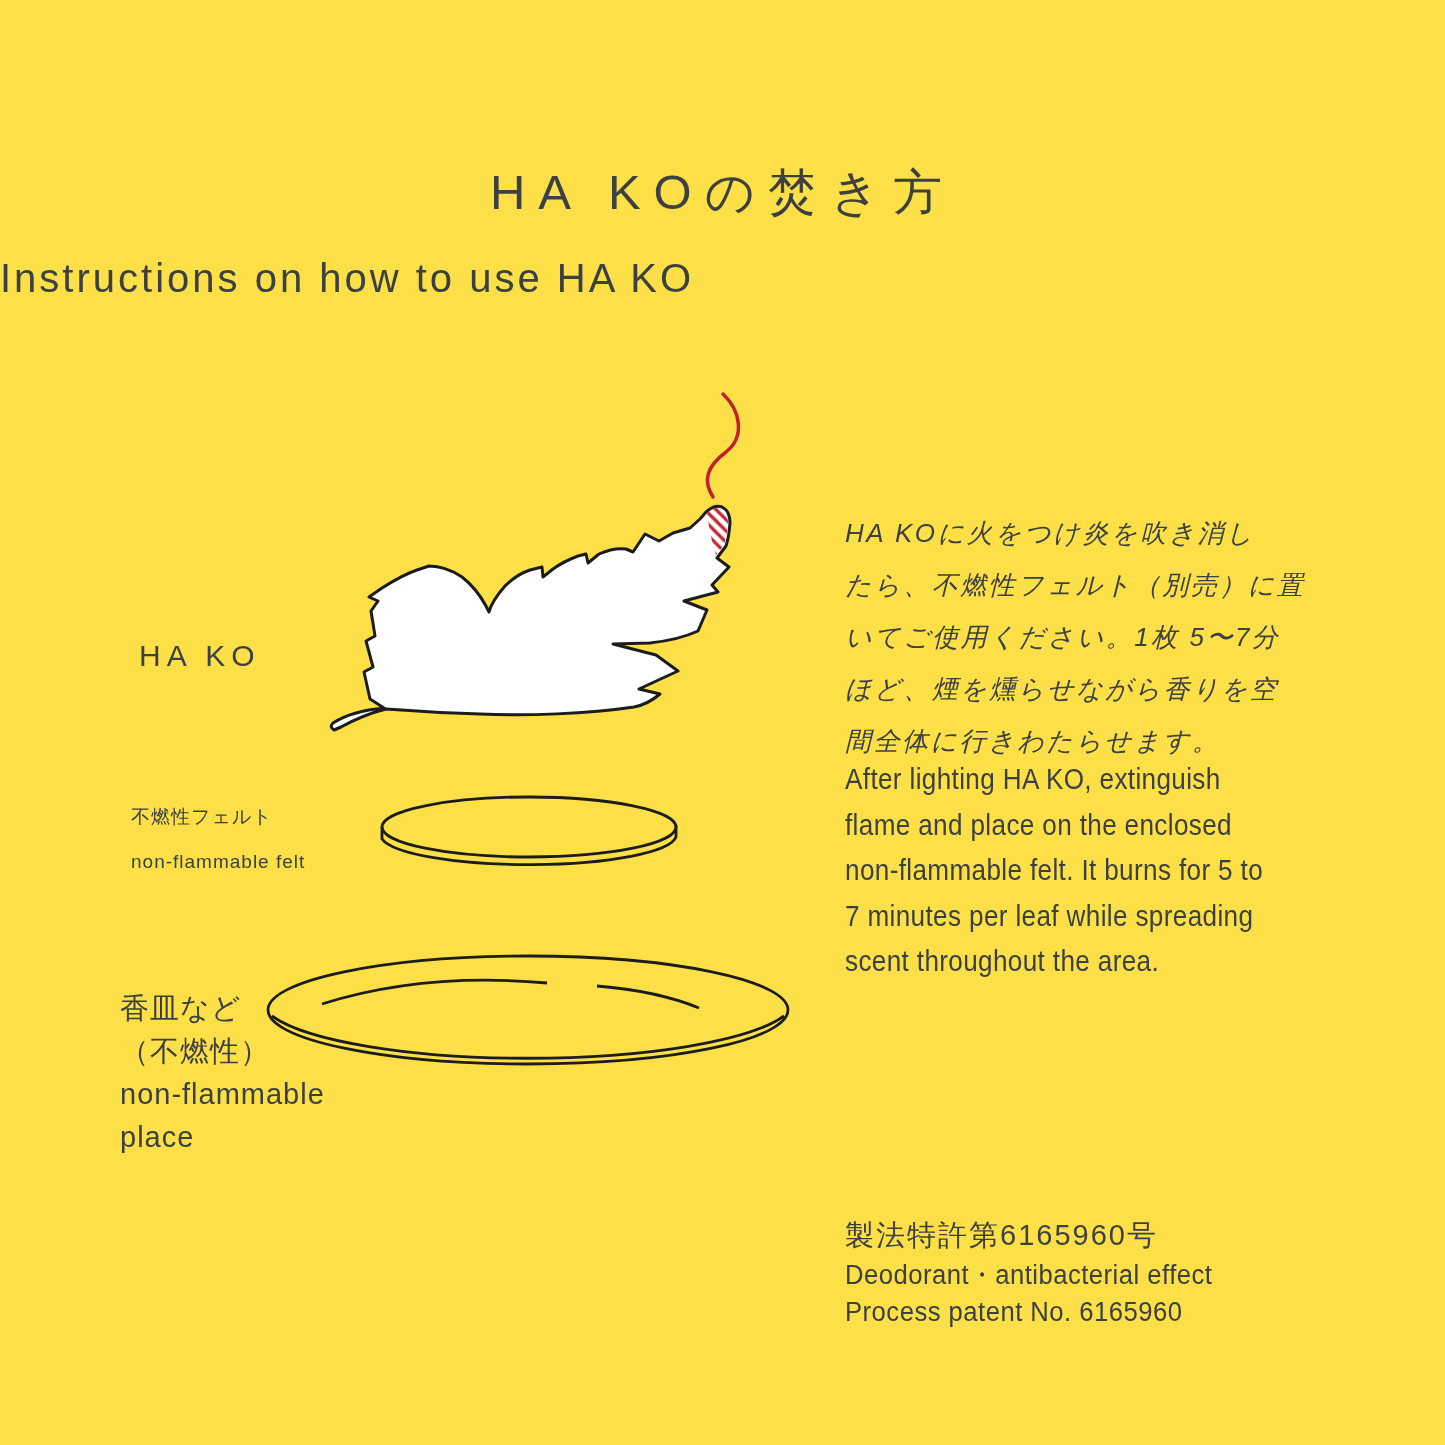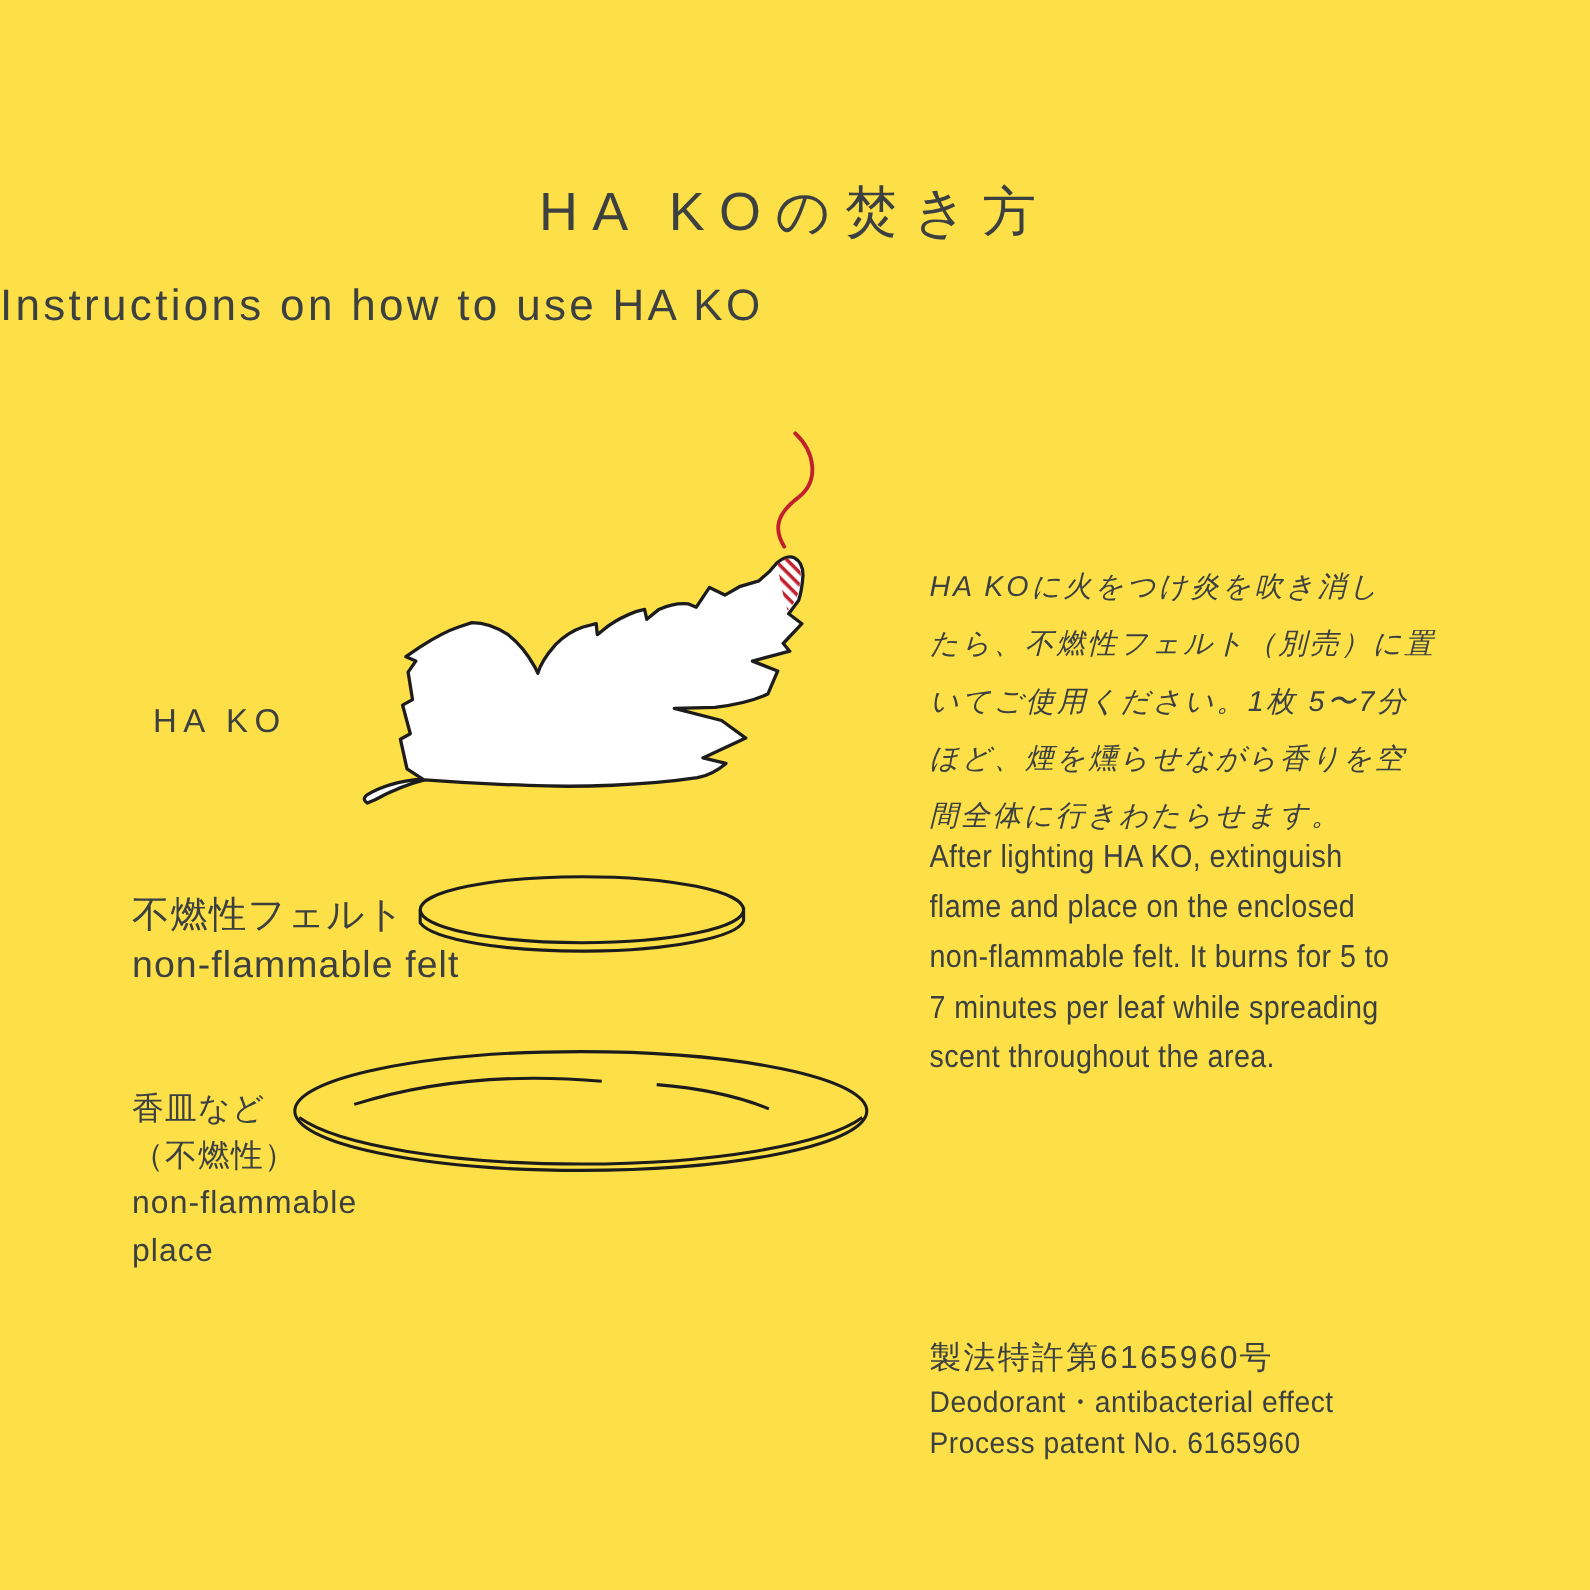--- a/index.html
+++ b/index.html
@@ -23,22 +23,22 @@
     text-align:left;
     font-size:40px; letter-spacing:3px;
     white-space:nowrap;
   }
   .diagram-svg { position:absolute; left:0; top:0; }
   .label-hako {
     position:absolute; left:120px; top:636px;
     font-size:30px; letter-spacing:6px; line-height:40px; white-space:nowrap;margin-left:19px;
   }
   .label-felt {
-    position:absolute; left:120px; top:794px;
-    font-size:34px; letter-spacing:1px; line-height:45px; white-space:nowrap;margin-top:16px;
+    position:absolute; left:131px; top:794px;
+    font-size:19px; letter-spacing:1px; line-height:45px; white-space:nowrap;
   }
   .label-plate {
     position:absolute; left:120px; top:987px;
     font-size:29px; letter-spacing:1px; line-height:43px; white-space:nowrap;
   }
   .col-jp {
     position:absolute; left:845px; top:507px;
     font-size:26px; letter-spacing:2.5px; line-height:52px; white-space:nowrap;font-style:italic;
   }
   .col-en {

